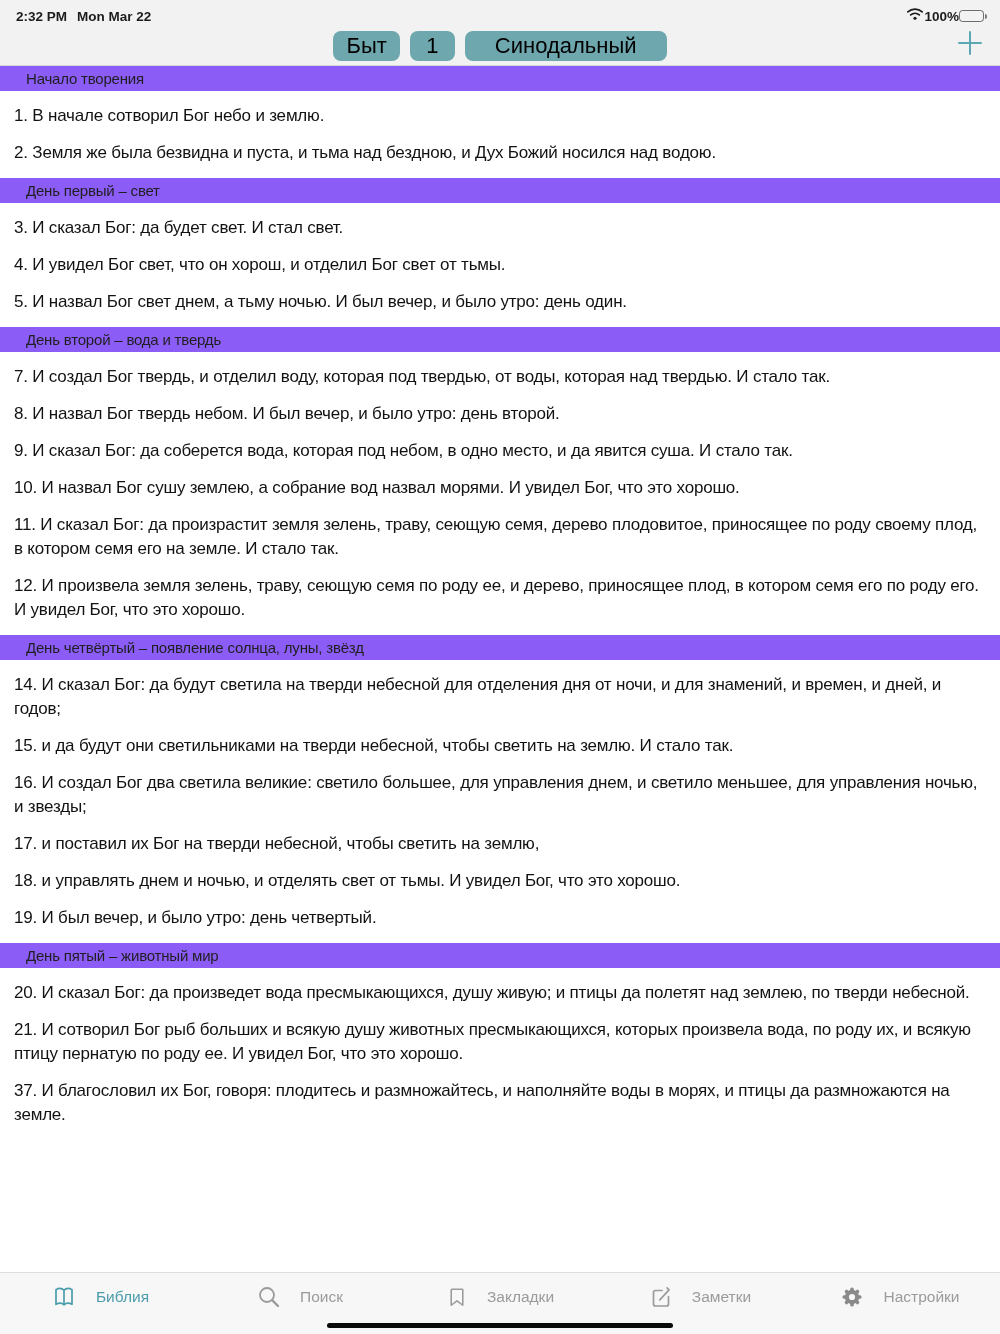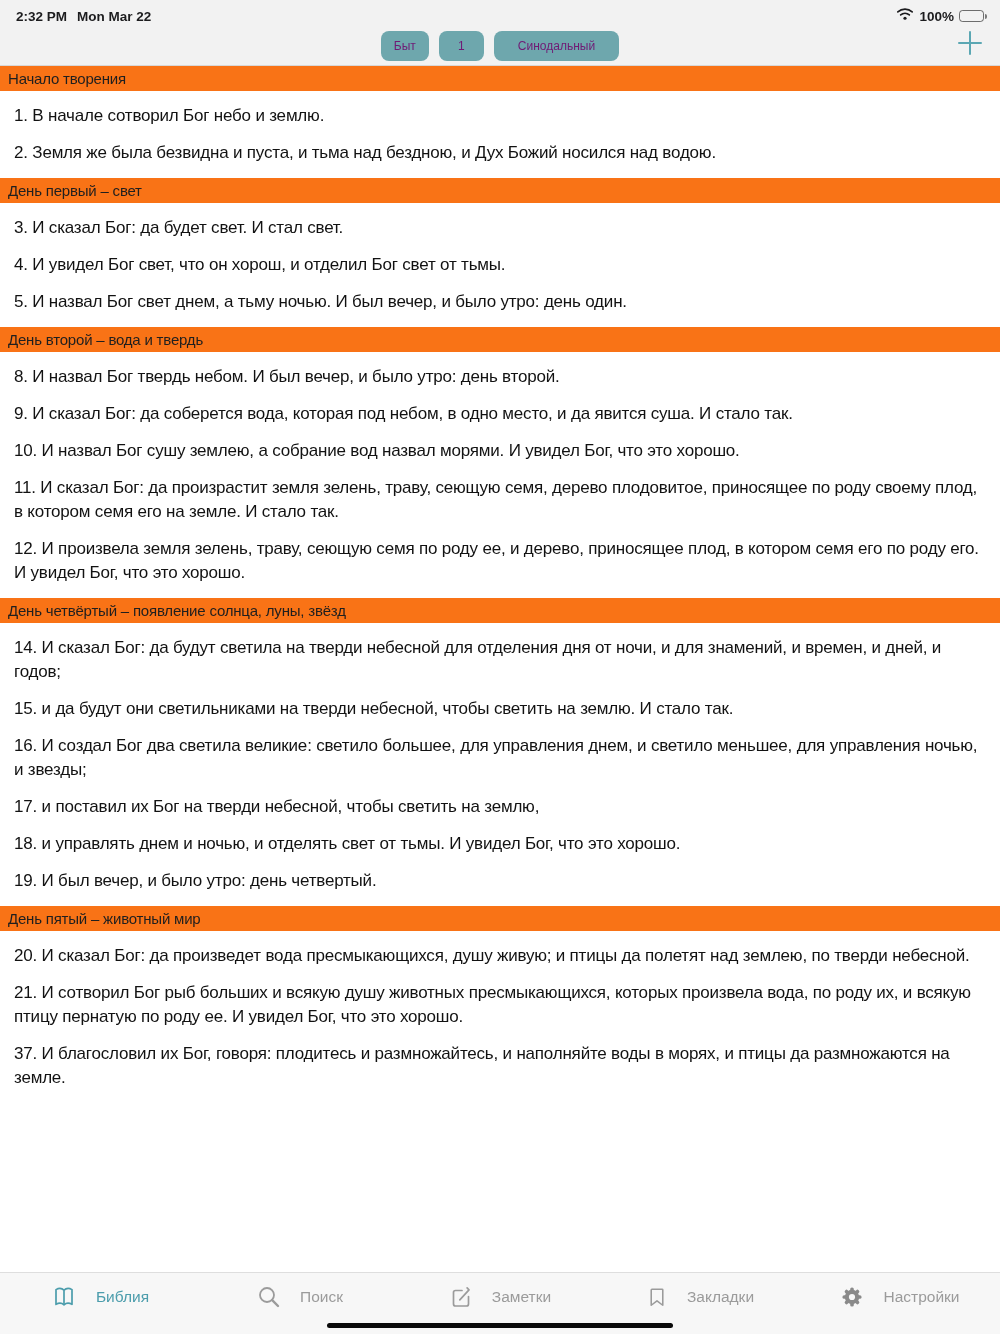--- a/index.html
+++ b/index.html
@@ -4,35 +4,35 @@
 <style>
   * { margin:0; padding:0; box-sizing:border-box; }
   html,body { width:1000px; height:1334px; }
   body { font-family:"Liberation Sans","DejaVu Sans",sans-serif; background:#fff; }
   .page { position:relative; width:1000px; height:1334px; overflow:hidden; background:#fff; }
 
   
   .top { height:66px; background:#f2f2f2; border-bottom:1px solid #d8d8d8; position:relative; }
   .status-bar { height:26px; display:flex; justify-content:space-between; align-items:center; padding:6px 16px 0 16px; }
   .status-left { display:flex; gap:10px; font-size:13.5px; font-weight:600; color:#1c1c1e; }
-  .status-right { display:flex; align-items:center; gap:5px; color:#1c1c1e; }
+  .status-right { display:flex; align-items:center; color:#1c1c1e; }
   .battery-pct { font-size:13.5px; font-weight:600; }
   .battery { position:relative; width:25px; height:12px; border:1px solid rgba(0,0,0,.55); border-radius:3.5px; padding:1px; }
   .battery-fill { height:100%; width:100%; background:#111; border-radius:1.8px; }
   .battery-nub { position:absolute; right:-4px; top:3px; width:2.5px; height:5px; background:rgba(0,0,0,.5); border-radius:0 2px 2px 0; }
 
   .toolbar { height:40px; display:flex; align-items:center; justify-content:center; gap:10px; position:relative; }
-  .pill { border:none; color:#701a75; background:#6ea7ad; border-radius:8px; height:30px; font-size:12px;
+  .pill { border:none; color:#000000; background:#6ea7ad; border-radius:8px; height:30px; font-size:22px;
           font-family:inherit; padding:0 13px; min-width:45px; text-align:center; cursor:pointer; }
-  .pill.translation { padding:0 24px; }
+  .pill.translation { padding:0 30px; }
   .add-btn { position:absolute; right:14px; top:2px; width:32px; height:32px; background:none; border:none; cursor:pointer; display:flex; align-items:center; justify-content:center; }
 
   
   .content { height:1206px; overflow:hidden; background:#fff; }
-  .section-header { background:#f97316; height:25px; line-height:25px; padding-left:8px;
+  .section-header { background:#8b5cf6; height:25px; line-height:25px; padding-left:26px;
                     font-size:15px; color:#1f1f1f; letter-spacing:-0.2px; }
   .verse { margin:13px 14px; font-size:17px; line-height:24px; color:#121212; letter-spacing:-0.2px; cursor:default; }
 
   
   .tab-bar { position:absolute; left:0; bottom:0; width:1000px; height:62px; background:#f7f7f7;
              border-top:1px solid #dedede; display:flex; }
   .tab { flex:1; display:flex; align-items:center; justify-content:center; gap:19px; color:#9b9b9b;
          font-size:15.5px; cursor:pointer; padding-bottom:14px; }
   .tab.active { color:#4c9dac; }
   .tab svg { display:block; }
@@ -83,20 +83,21 @@
     <div class="section-header"><span>Начало творения</span></div>
     <p class="verse"><span>1.</span> <span>В начале сотворил Бог небо и землю.</span></p>
     <p class="verse"><span>2.</span> <span>Земля же была безвидна и пуста, и тьма над бездною, и Дух Божий носился над водою.</span></p>
 
     <div class="section-header"><span>День первый – свет</span></div>
     <p class="verse"><span>3.</span> <span>И сказал Бог: да будет свет. И стал свет.</span></p>
     <p class="verse"><span>4.</span> <span>И увидел Бог свет, что он хорош, и отделил Бог свет от тьмы.</span></p>
     <p class="verse"><span>5.</span> <span>И назвал Бог свет днем, а тьму ночью. И был вечер, и было утро: день один.</span></p>
 
     <div class="section-header"><span>День второй – вода и твердь</span></div>
+    <p class="verse"><span>7.</span> <span>И создал Бог твердь, и отделил воду, которая под твердью, от воды, которая над твердью. И стало так.</span></p>
     <p class="verse"><span>8.</span> <span>И назвал Бог твердь небом. И был вечер, и было утро: день второй.</span></p>
 
     <p class="verse"><span>9.</span> <span>И сказал Бог: да соберется вода, которая под небом, в одно место, и да явится суша. И стало так.</span></p>
     <p class="verse"><span>10.</span> <span>И назвал Бог сушу землею, а собрание вод назвал морями. И увидел Бог, что это хорошо.</span></p>
     <p class="verse"><span>11.</span> <span>И сказал Бог: да произрастит земля зелень, траву, сеющую семя, дерево плодовитое, приносящее по роду своему плод, в котором семя его на земле. И стало так.</span></p>
     <p class="verse"><span>12.</span> <span>И произвела земля зелень, траву, сеющую семя по роду ее, и дерево, приносящее плод, в котором семя его по роду его. И увидел Бог, что это хорошо.</span></p>
 
     <div class="section-header"><span>День четвёртый – появление солнца, луны, звёзд</span></div>
     <p class="verse"><span>14.</span> <span>И сказал Бог: да будут светила на тверди небесной для отделения дня от ночи, и для знамений, и времен, и дней, и годов;</span></p>
     <p class="verse"><span>15.</span> <span>и да будут они светильниками на тверди небесной, чтобы светить на землю. И стало так.</span></p>
@@ -126,34 +127,34 @@
       <span>
         <svg width="24" height="24" viewBox="0 0 24 24">
           <circle cx="10" cy="10" r="7" fill="none" stroke="currentColor" stroke-width="1.8"></circle>
           <path d="M15.2 15.2 L21 21" stroke="currentColor" stroke-width="2.4" stroke-linecap="round"></path>
         </svg>
       </span>
       <span>Поиск</span>
     </div>
     <div class="tab">
       <span>
+        <svg width="22" height="24" viewBox="0 0 24 24">
+          <path d="M6.5 3.5 H17.5 a0.8 0.8 0 0 1 0.8 0.8 V21 L12 16.2 5.7 21 V4.3 a0.8 0.8 0 0 1 0.8 -0.8 Z" fill="none" stroke="currentColor" stroke-width="1.7" stroke-linejoin="round"></path>
+        </svg>
+      </span>
+      <span>Закладки</span>
+    </div>
+    <div class="tab">
+      <span>
         <svg width="24" height="24" viewBox="0 0 24 24">
           <path d="M19.5 11.5 V19 a2 2 0 0 1 -2 2 H6.5 a2 2 0 0 1 -2 -2 V7.5 a2 2 0 0 1 2 -2 H13" fill="none" stroke="currentColor" stroke-width="1.7" stroke-linecap="round"></path>
           <path d="M10.8 14.8 L20 4.9 M18.1 2.9 L20 4.9" fill="none" stroke="currentColor" stroke-width="1.7" stroke-linecap="round" stroke-linejoin="round"></path>
         </svg>
       </span>
       <span>Заметки</span>
-    </div>
-    <div class="tab">
-      <span>
-        <svg width="22" height="24" viewBox="0 0 24 24">
-          <path d="M6.5 3.5 H17.5 a0.8 0.8 0 0 1 0.8 0.8 V21 L12 16.2 5.7 21 V4.3 a0.8 0.8 0 0 1 0.8 -0.8 Z" fill="none" stroke="currentColor" stroke-width="1.7" stroke-linejoin="round"></path>
-        </svg>
-      </span>
-      <span>Закладки</span>
     </div>
     <div class="tab">
       <span>
         <svg width="24" height="24" viewBox="0 0 24 24">
           <g fill="#8a8a8a">
             <rect x="10.2" y="2.5" width="3.6" height="19" rx="1.6"></rect>
             <rect x="10.2" y="2.5" width="3.6" height="19" rx="1.6" transform="rotate(45 12 12)"></rect>
             <rect x="10.2" y="2.5" width="3.6" height="19" rx="1.6" transform="rotate(90 12 12)"></rect>
             <rect x="10.2" y="2.5" width="3.6" height="19" rx="1.6" transform="rotate(135 12 12)"></rect>
             <circle cx="12" cy="12" r="7.2"></circle>

